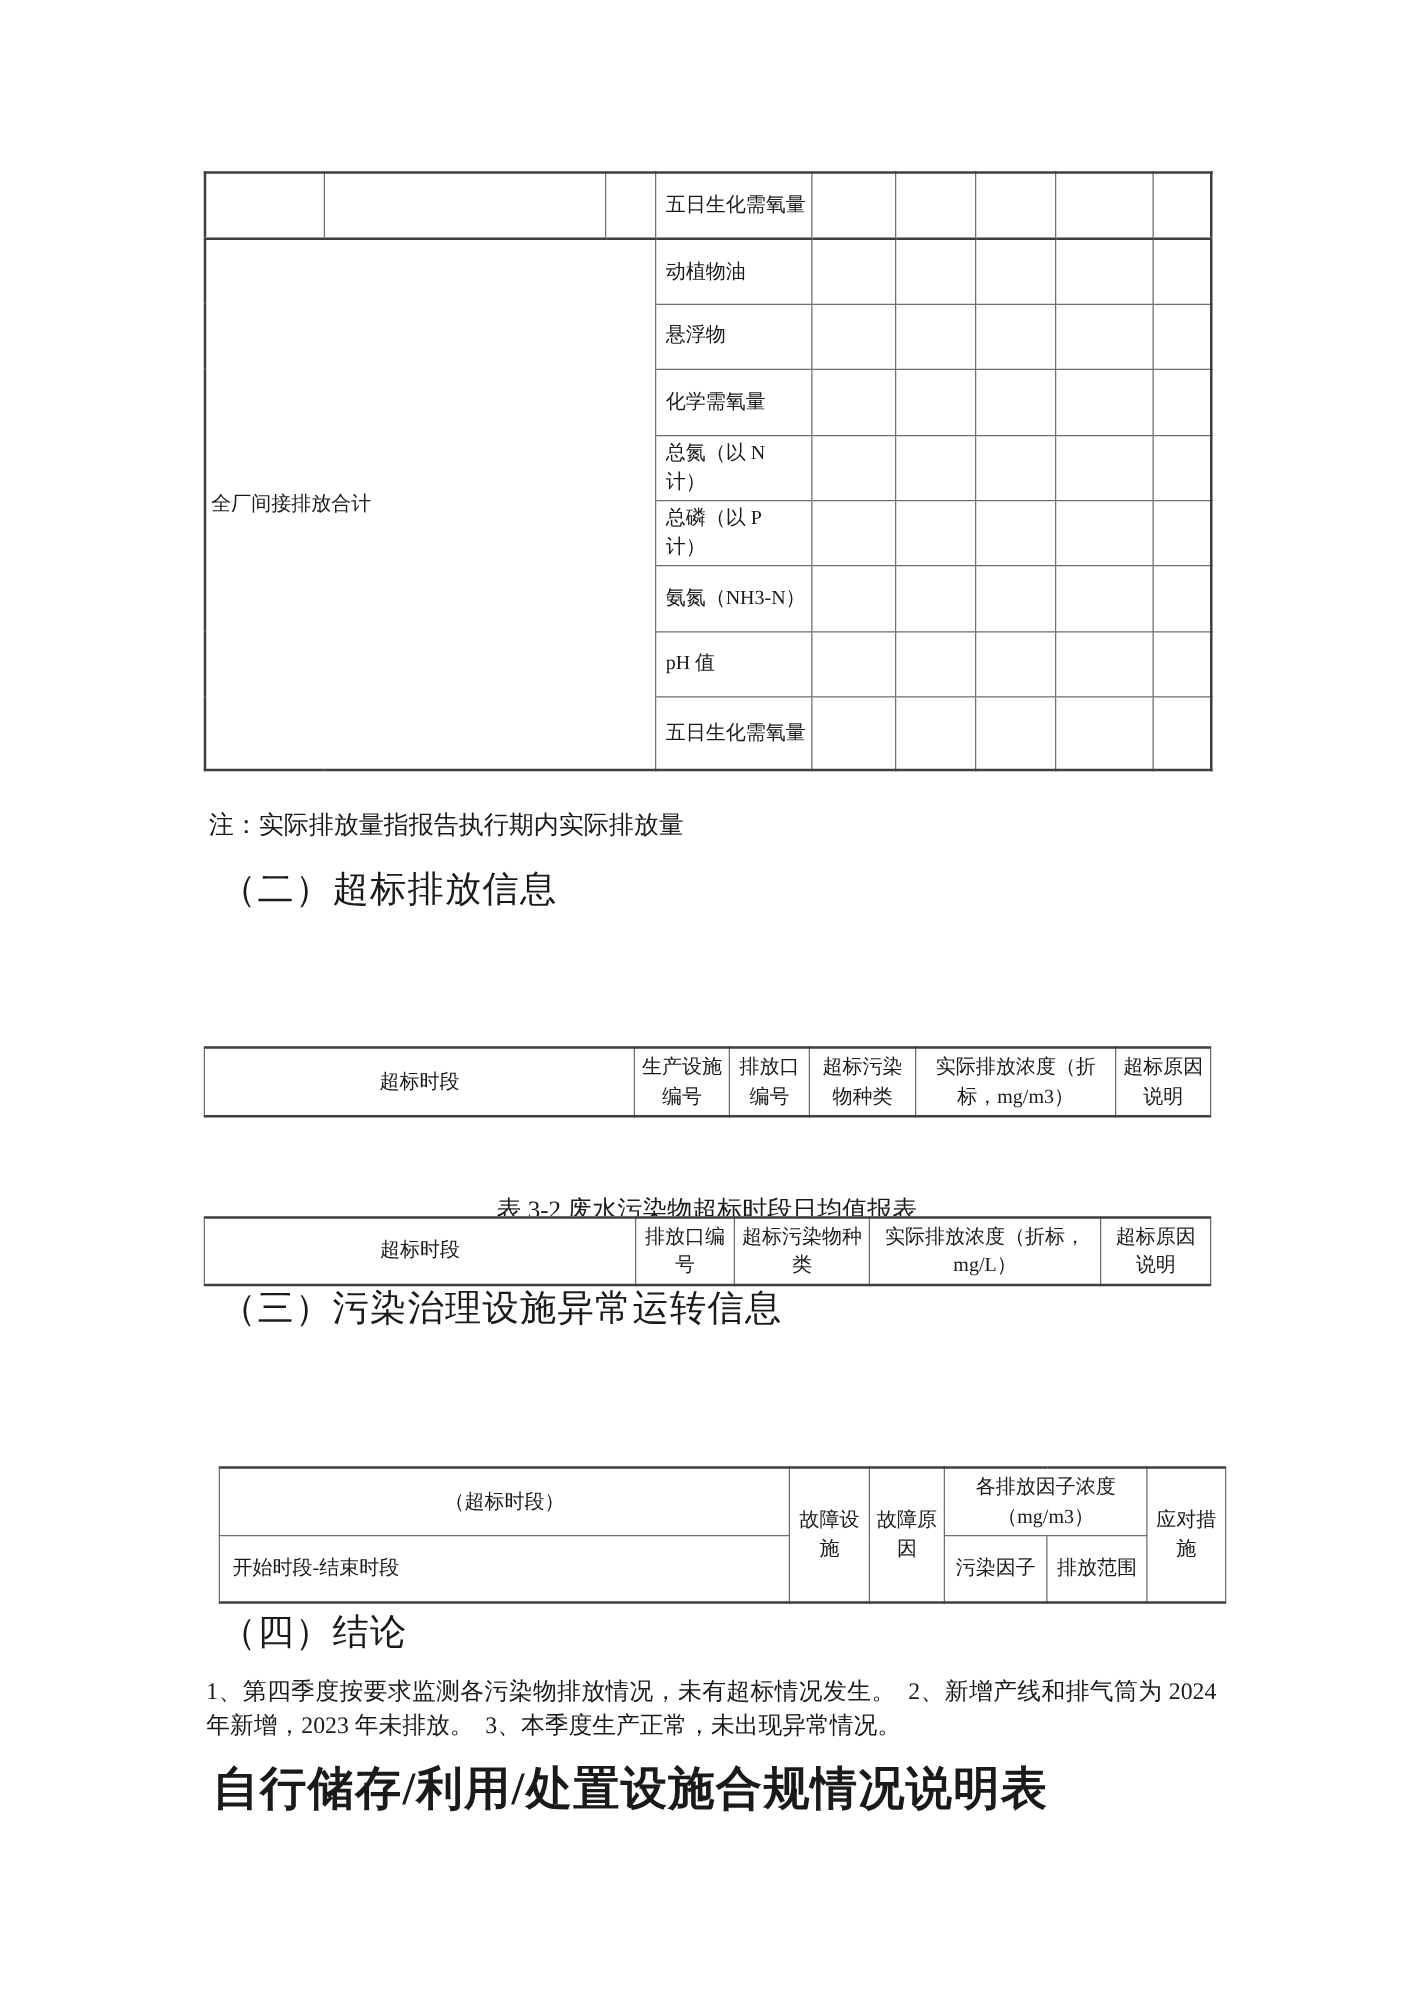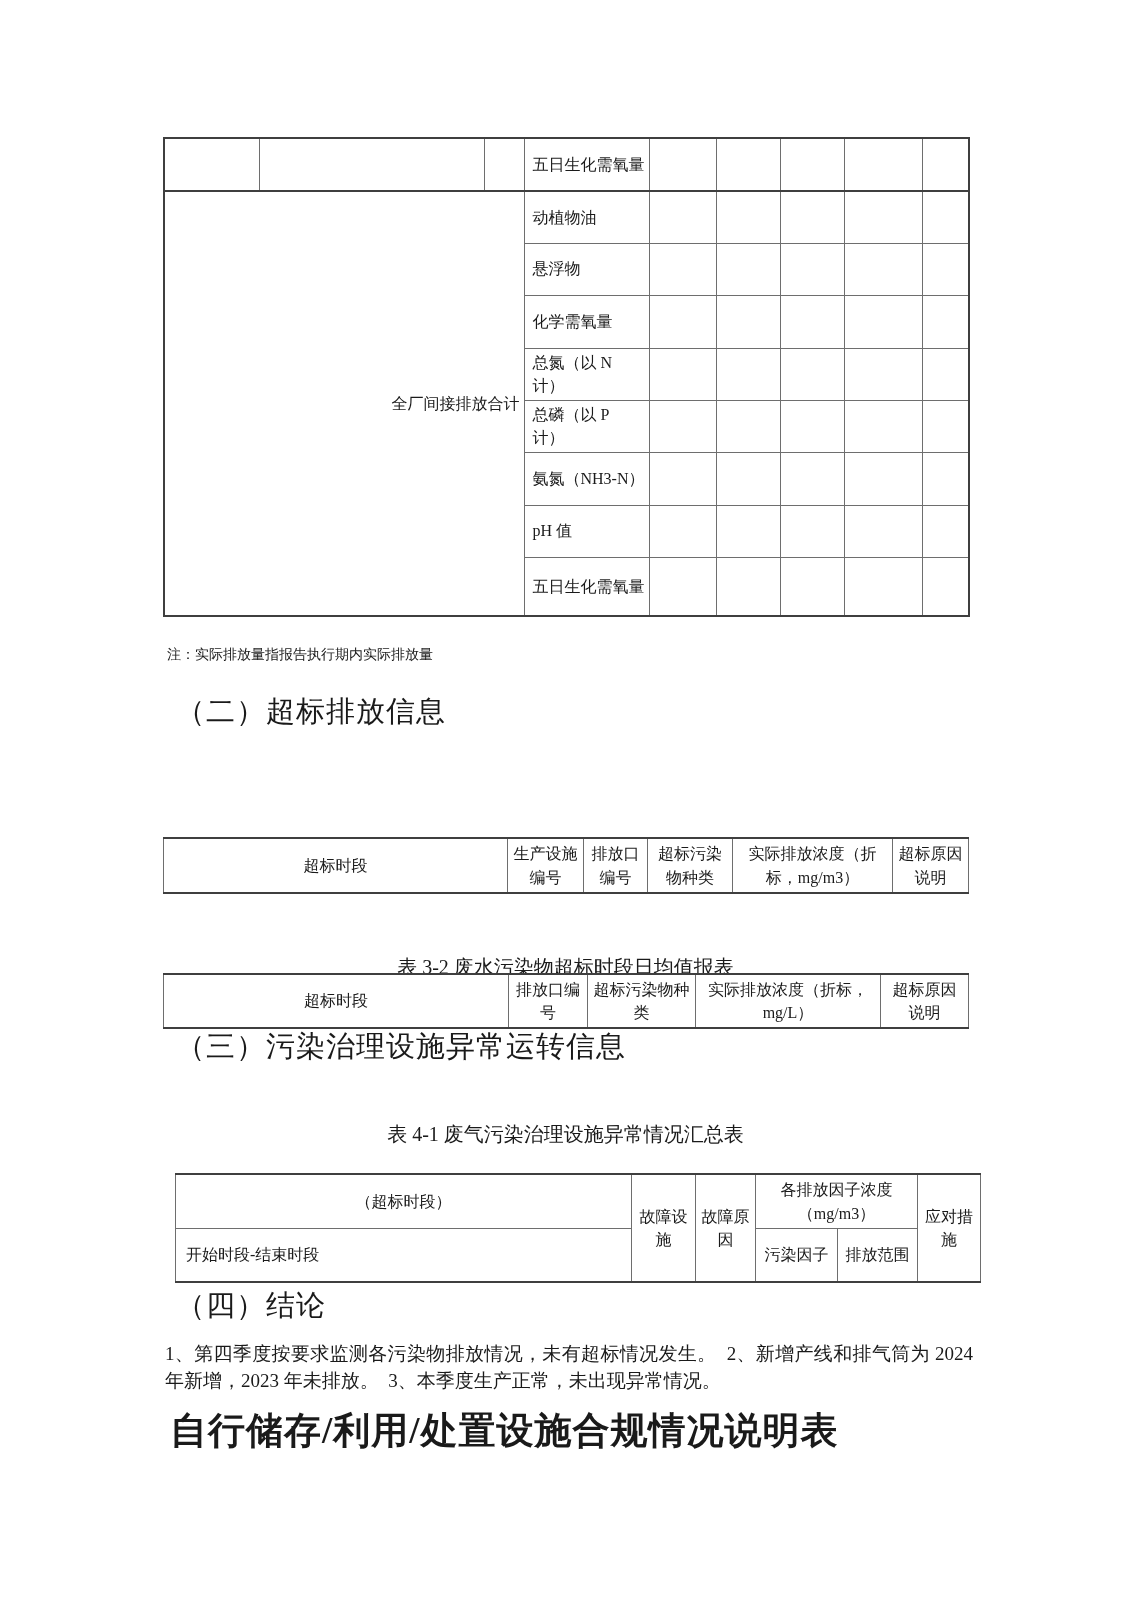--- a/index.html
+++ b/index.html
@@ -20,34 +20,34 @@
   }
   table{border-collapse:collapse;table-layout:fixed;position:absolute;background:var(--bg);}
   td,th{border:1px solid var(--border-light);font-weight:normal;font-size:16px;
         color:var(--text);text-align:center;vertical-align:middle;padding:0 4px;
         line-height:1.45;overflow:hidden;}
   
   .t-summary{left:163px;top:137px;width:805px;}
   .t-summary{border:2px solid var(--border-dark);}
   .t-summary tr.carry td{border-bottom:2px solid var(--border-dark);}
   .t-summary td.pname{text-align:left;padding-left:8px;}
-  .t-summary td.group{text-align:right;}
+  .t-summary td.group{text-align:left;}
   
   .t-head{border-top:2px solid var(--border-dark);border-bottom:2px solid var(--border-dark);}
   .t31{left:163px;top:837px;width:805px;}
   .t31 th{height:53px;}
   .t32{left:163px;top:973px;width:805px;}
   .t32 th{height:52px;}
   .t41{left:175px;top:1173px;width:805px;}
   .t41 .r1 th{height:53px;}
   .t41 .r2 th{height:52px;}
   .t41 th.period-top{text-align:center;}
   .t41 th.period-bottom{text-align:left;padding-left:10px;}
   
-  .note{position:absolute;left:167px;top:646px;font-size:14px;}
+  .note{position:absolute;left:167px;top:646px;font-size:20px;}
   .h-sec{position:absolute;font-size:29px;letter-spacing:1px;white-space:nowrap;}
   .h2{left:176px;top:692px;}
   .h3{left:176px;top:1027px;}
   .h4{left:176px;top:1286px;}
   .t-title{position:absolute;left:163px;width:805px;text-align:center;font-size:20px;white-space:nowrap;}
   .tt31{top:783px;}
   .tt32{top:954px;}
   .tt41{top:1121px;}
   .conclusion{position:absolute;left:165px;top:1341px;width:808px;font-size:19px;
               line-height:1.42;white-space:pre-wrap;text-align:justify;}
@@ -191,21 +191,20 @@
       <th>排放口编号</th>
       <th>超标污染物种类</th>
       <th>实际排放浓度（折标，mg/L）</th>
       <th>超标原因说明</th>
     </tr>
   </tbody>
     </table>
 
   <div class="h-sec h3">（三）污染治理设施异常运转信息</div>
 
-  <div class="t-title tt41">表 4-1 废气污染治理设施异常情况汇总表</div>
   <table class="t-head t41">
     <colgroup>
       <col style="width:456px">
         <col style="width:64px">
         <col style="width:60px">
       <col style="width:82px">
         <col style="width:80px">
         <col style="width:63px">
     </colgroup>
     <tbody>

